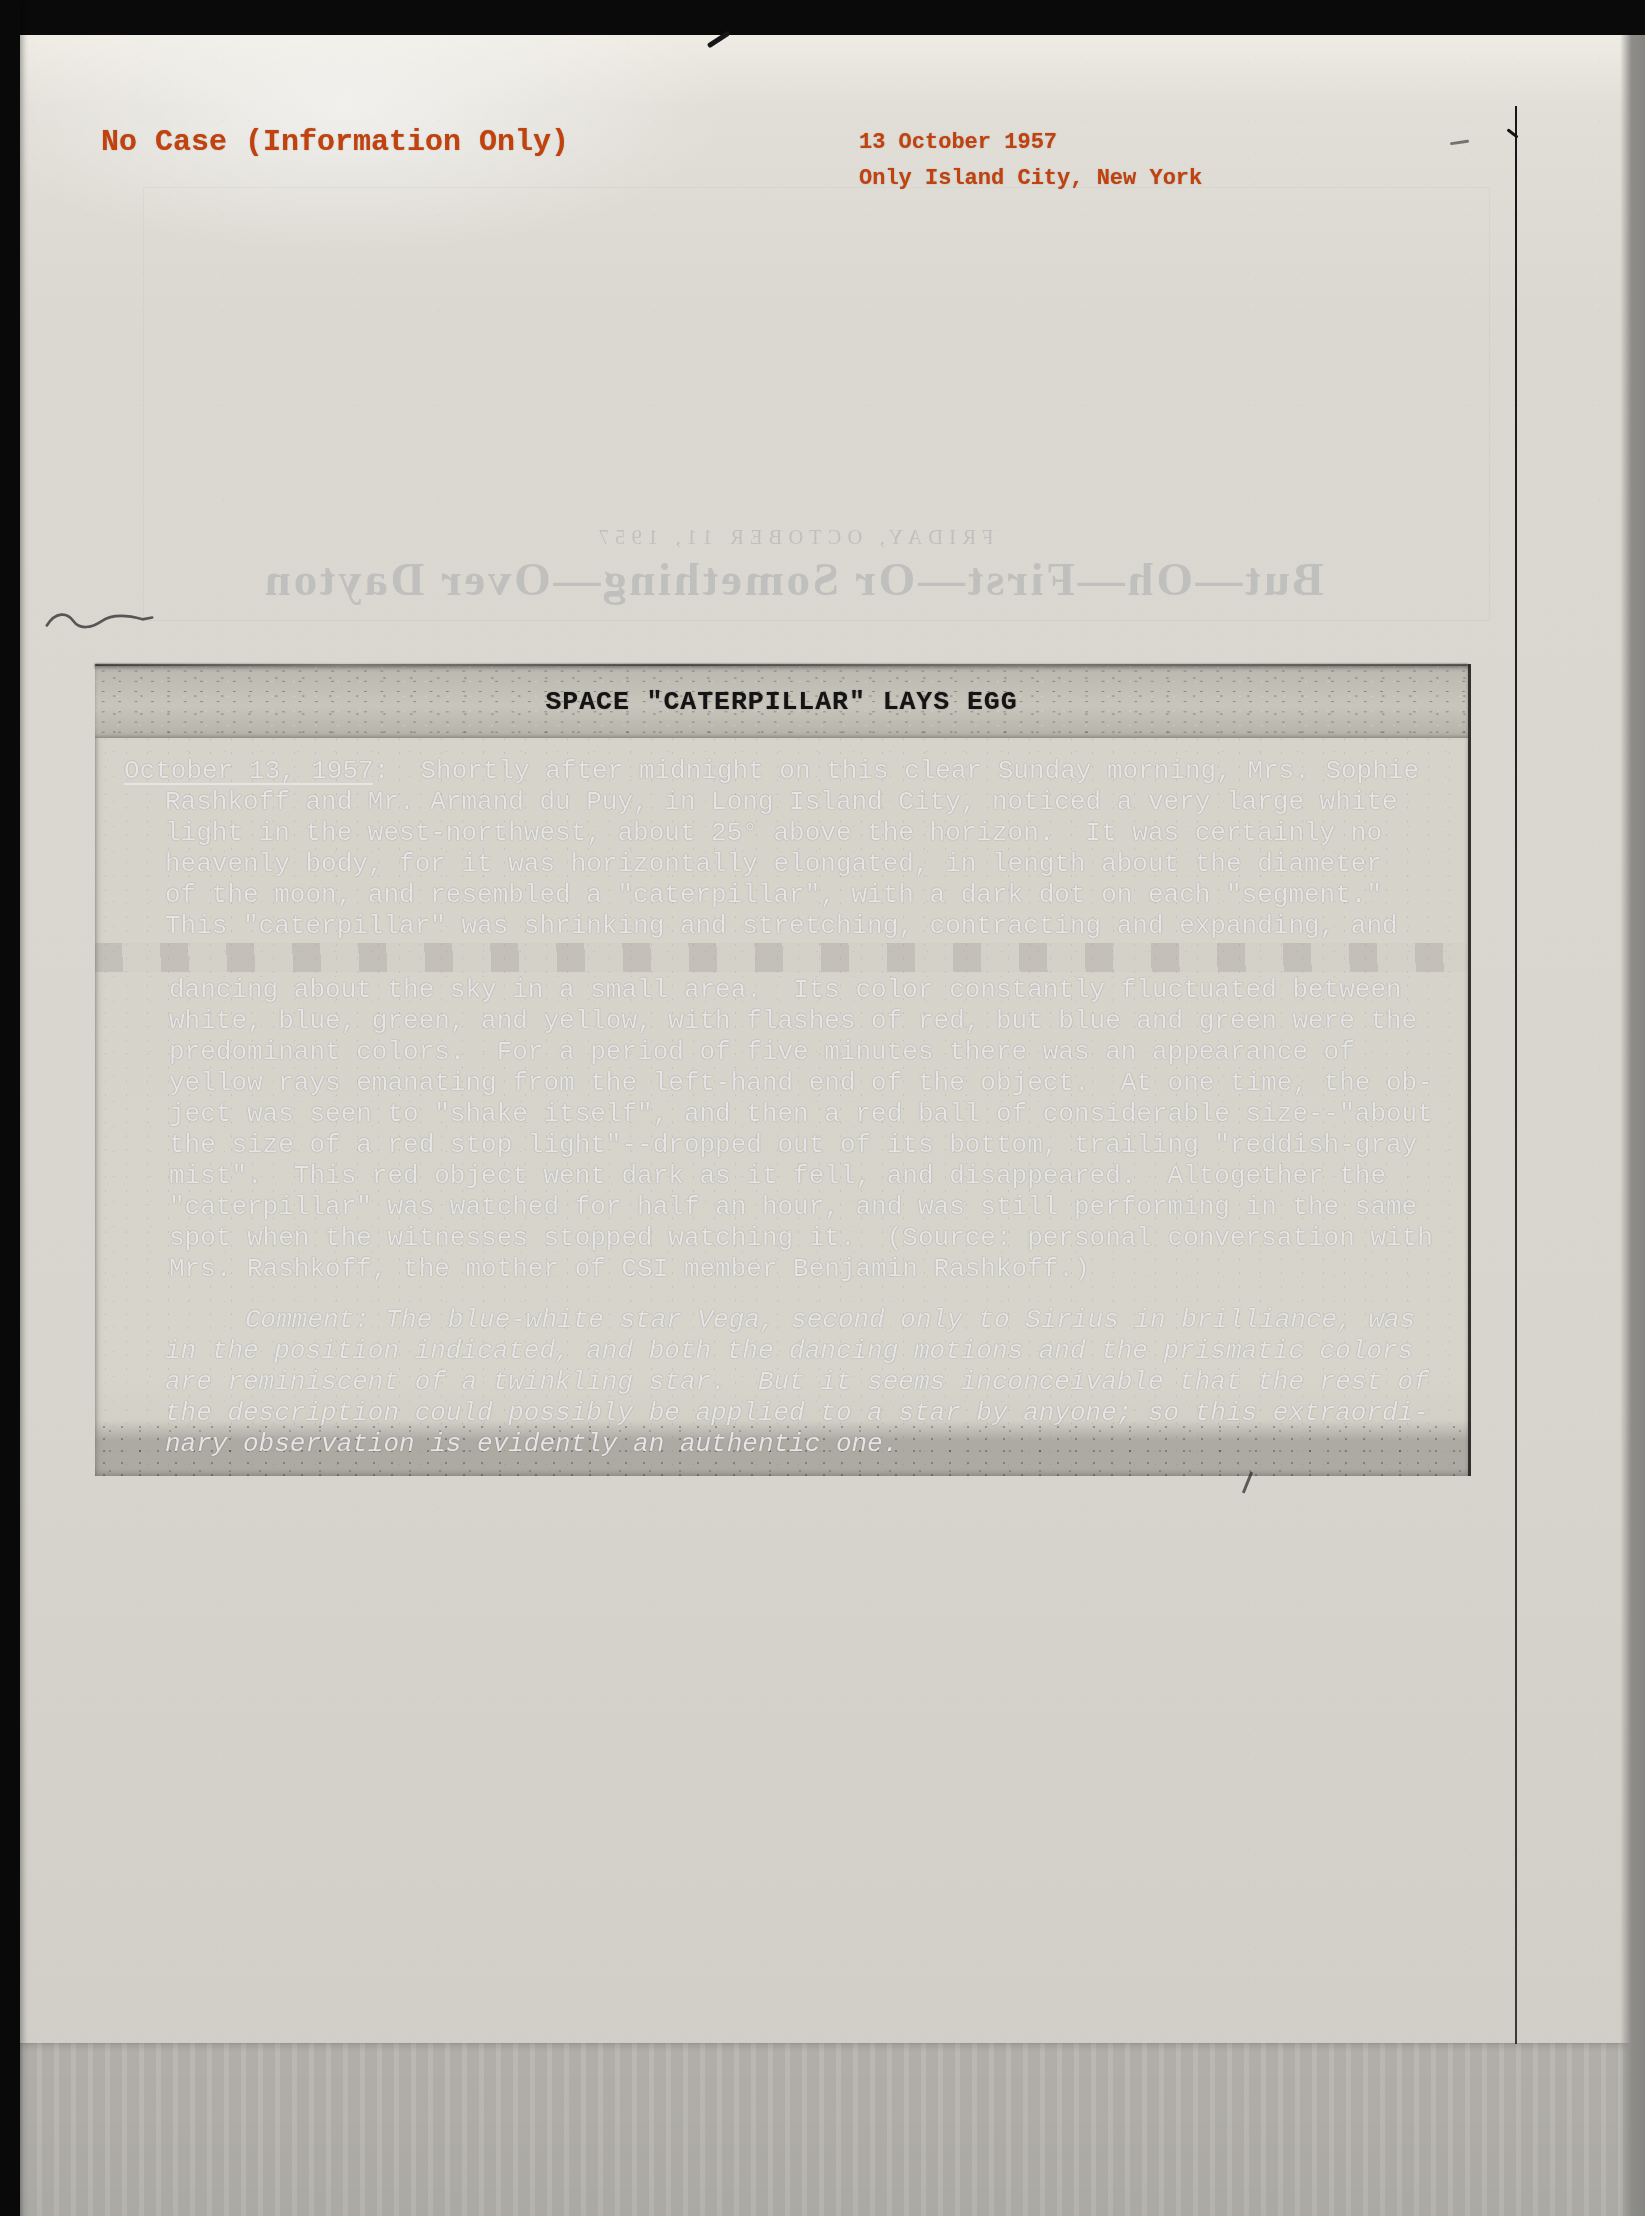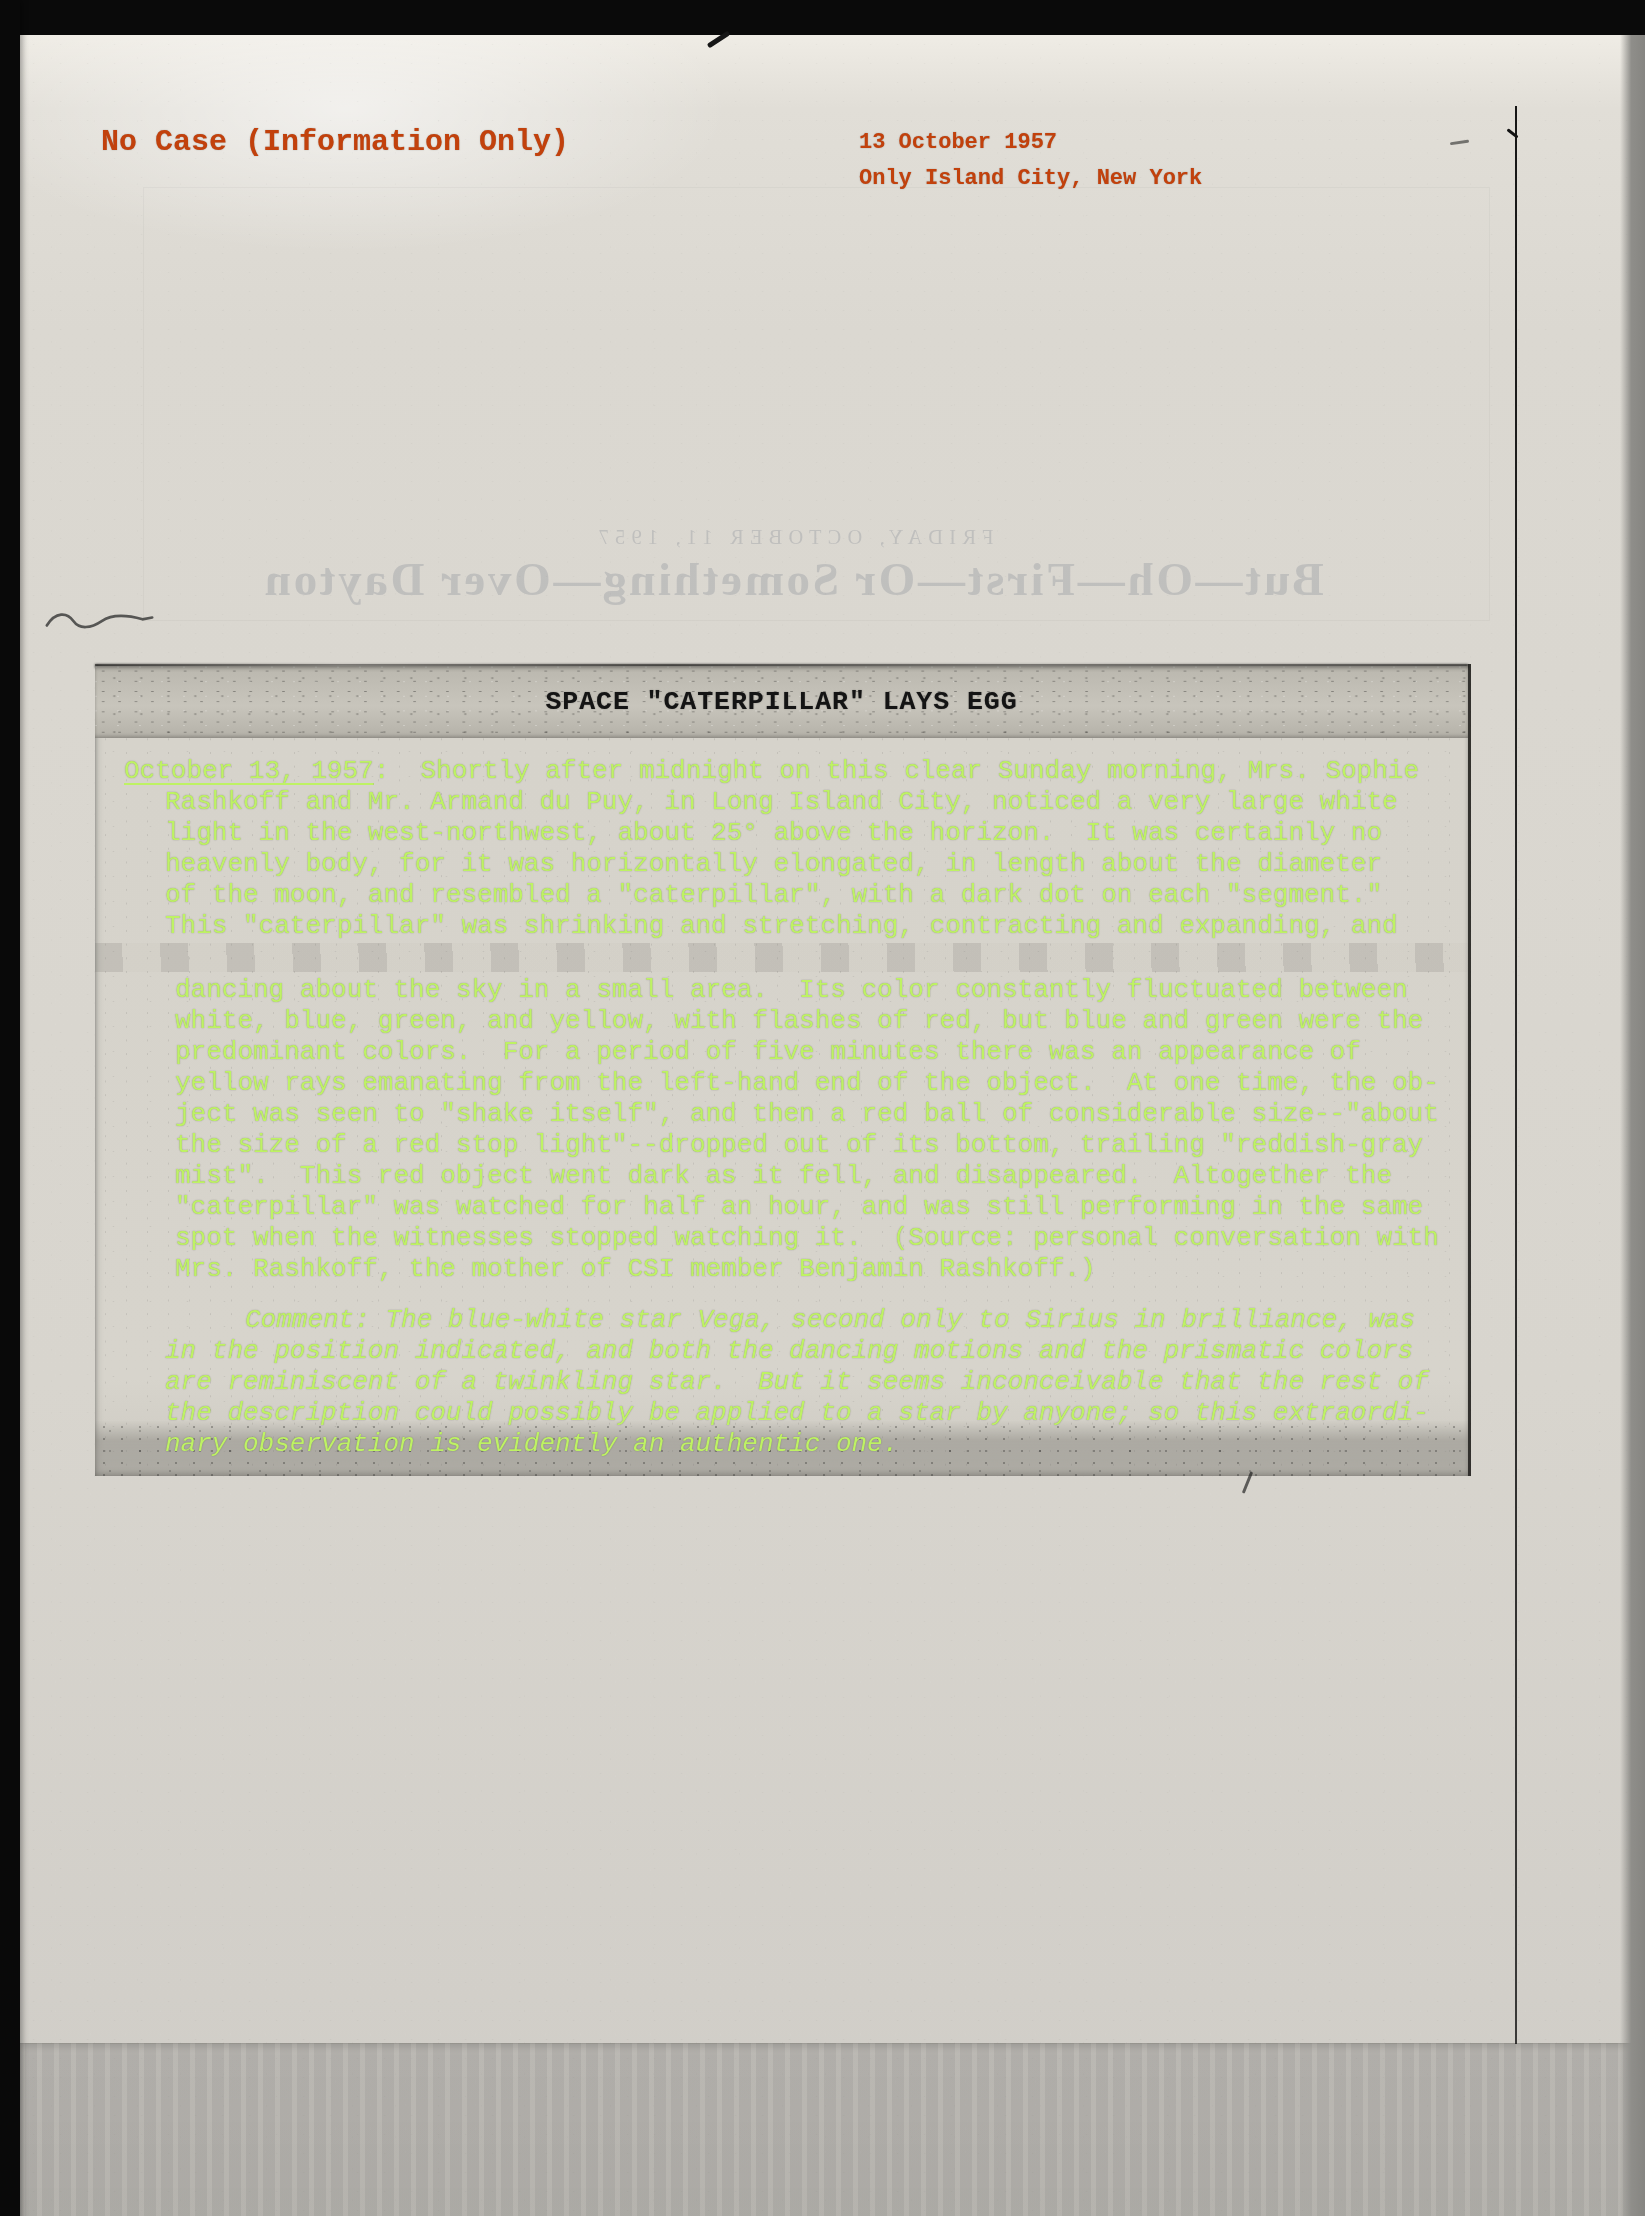--- a/index.html
+++ b/index.html
@@ -105,24 +105,24 @@
   .bottom-smudge { left:95px; top:1421px; width:1373px; height:55px;
       background-image:
         radial-gradient(rgba(0,0,0,0.25) 0.9px, transparent 1.3px),
         radial-gradient(rgba(0,0,0,0.18) 0.9px, transparent 1.6px),
         linear-gradient(180deg, rgba(120,118,112,0.0), rgba(115,113,107,0.38) 35%,
                         rgba(132,130,124,0.46) 62%, rgba(102,100,94,0.30));
       background-size:18px 12px, 30px 20px, 100% 100%;
       filter:blur(0.2px); }
 
   
-  .body-text { position:absolute; color:#bef264; font-size:26px; line-height:31px;
+  .body-text { position:absolute; color:#e5e5e5; font-size:26px; line-height:31px;
       white-space:pre-wrap; text-shadow:0 0 1.3px rgba(25,25,25,0.40); }
   .para1 { left:124px; top:756px; width:1352px; padding-left:41px; text-indent:-41px; }
-  .para2 { left:175px; top:975px; width:1312px; }
+  .para2 { left:169px; top:975px; width:1312px; }
   .para3 { left:165px; top:1305px; width:1312px; text-indent:80px;font-style:italic; }
   .lead-underline { text-decoration:underline; text-decoration-thickness:2.2px;
       text-underline-offset:4.9px; }
 </style>
 </head>
 <body>
 
 <div class="canvas">
 
   <div class="abs paper"></div>

